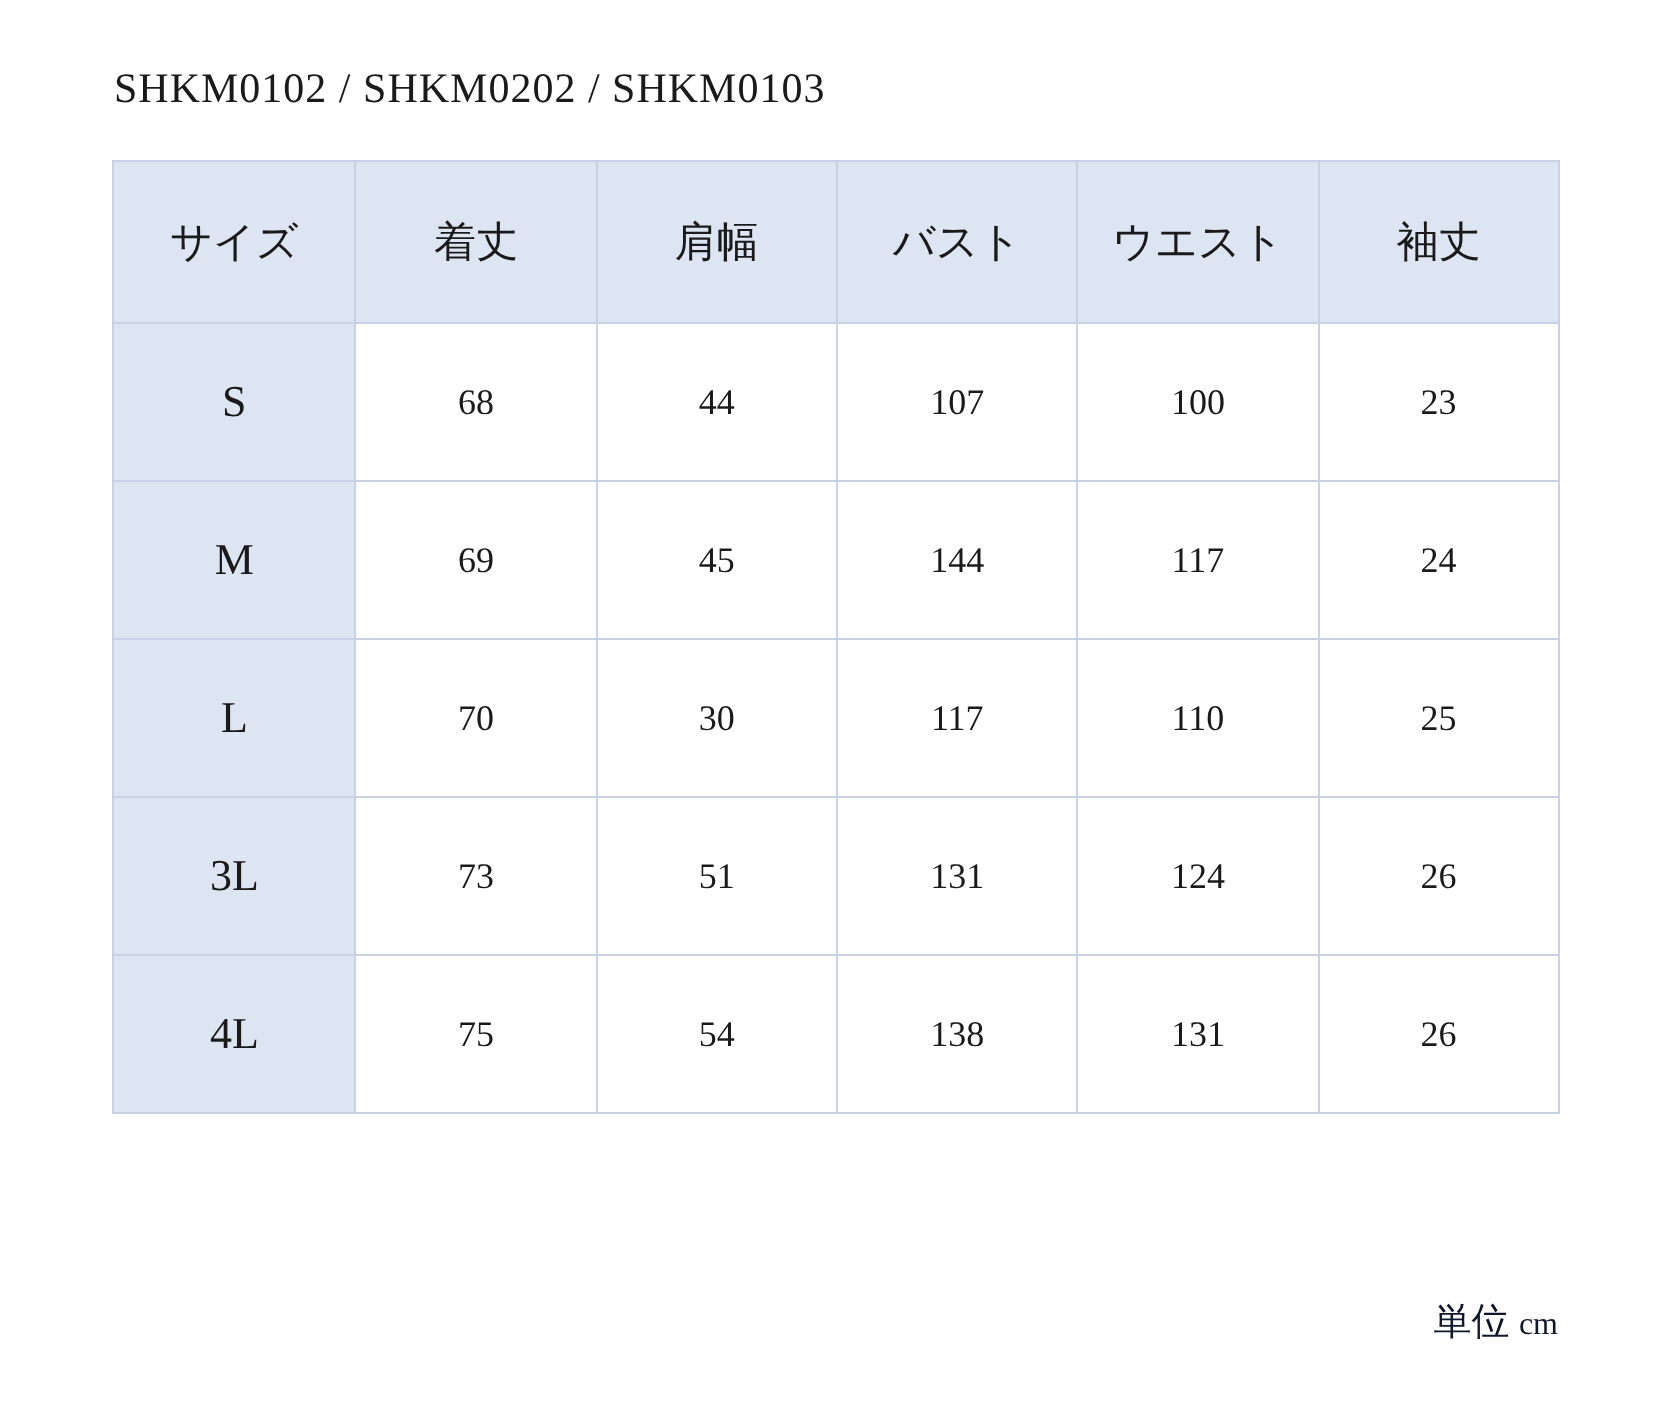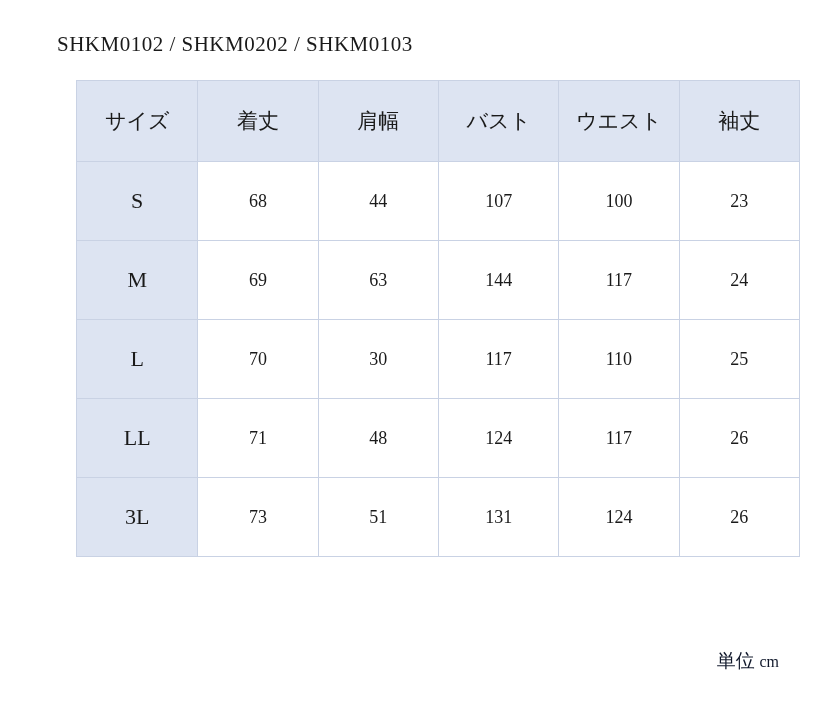--- a/index.html
+++ b/index.html
@@ -34,21 +34,20 @@
   .table-wrap {
     position: absolute;
     left: 56px;
     top: 80px;
     width: 724px;
   }
   table.size-table {
     border-collapse: collapse;
     width: 724px;
     table-layout: fixed;
-    margin-left: 20px;
   }
   table.size-table th,
   table.size-table td {
     border: 1px solid #c9d2e4;
     text-align: center;
     vertical-align: middle;
     font-size: 18px;
     font-weight: normal;
     height: 78px;
     padding: 0;
@@ -115,47 +114,47 @@
           <td class="label-cell">S</td>
           <td class="value-cell">68</td>
           <td class="value-cell">44</td>
           <td class="value-cell">107</td>
           <td class="value-cell">100</td>
           <td class="value-cell">23</td>
         </tr>
         <tr>
           <td class="label-cell">M</td>
           <td class="value-cell">69</td>
-          <td class="value-cell">63</td>
+          <td class="value-cell">45</td>
           <td class="value-cell">144</td>
           <td class="value-cell">117</td>
           <td class="value-cell">24</td>
         </tr>
         <tr>
           <td class="label-cell">L</td>
           <td class="value-cell">70</td>
           <td class="value-cell">30</td>
           <td class="value-cell">117</td>
           <td class="value-cell">110</td>
           <td class="value-cell">25</td>
         </tr>
         <tr>
-          <td class="label-cell">LL</td>
-          <td class="value-cell">71</td>
-          <td class="value-cell">48</td>
-          <td class="value-cell">124</td>
-          <td class="value-cell">117</td>
-          <td class="value-cell">26</td>
-        </tr>
-        <tr>
           <td class="label-cell">3L</td>
           <td class="value-cell">73</td>
           <td class="value-cell">51</td>
           <td class="value-cell">131</td>
           <td class="value-cell">124</td>
+          <td class="value-cell">26</td>
+        </tr>
+        <tr>
+          <td class="label-cell">4L</td>
+          <td class="value-cell">75</td>
+          <td class="value-cell">54</td>
+          <td class="value-cell">138</td>
+          <td class="value-cell">131</td>
           <td class="value-cell">26</td>
         </tr>
       </tbody>
     </table>
   </div>
 
   <div class="unit"><span>単位</span> <span class="unit-sub">cm</span></div>
 
 </div>
 

